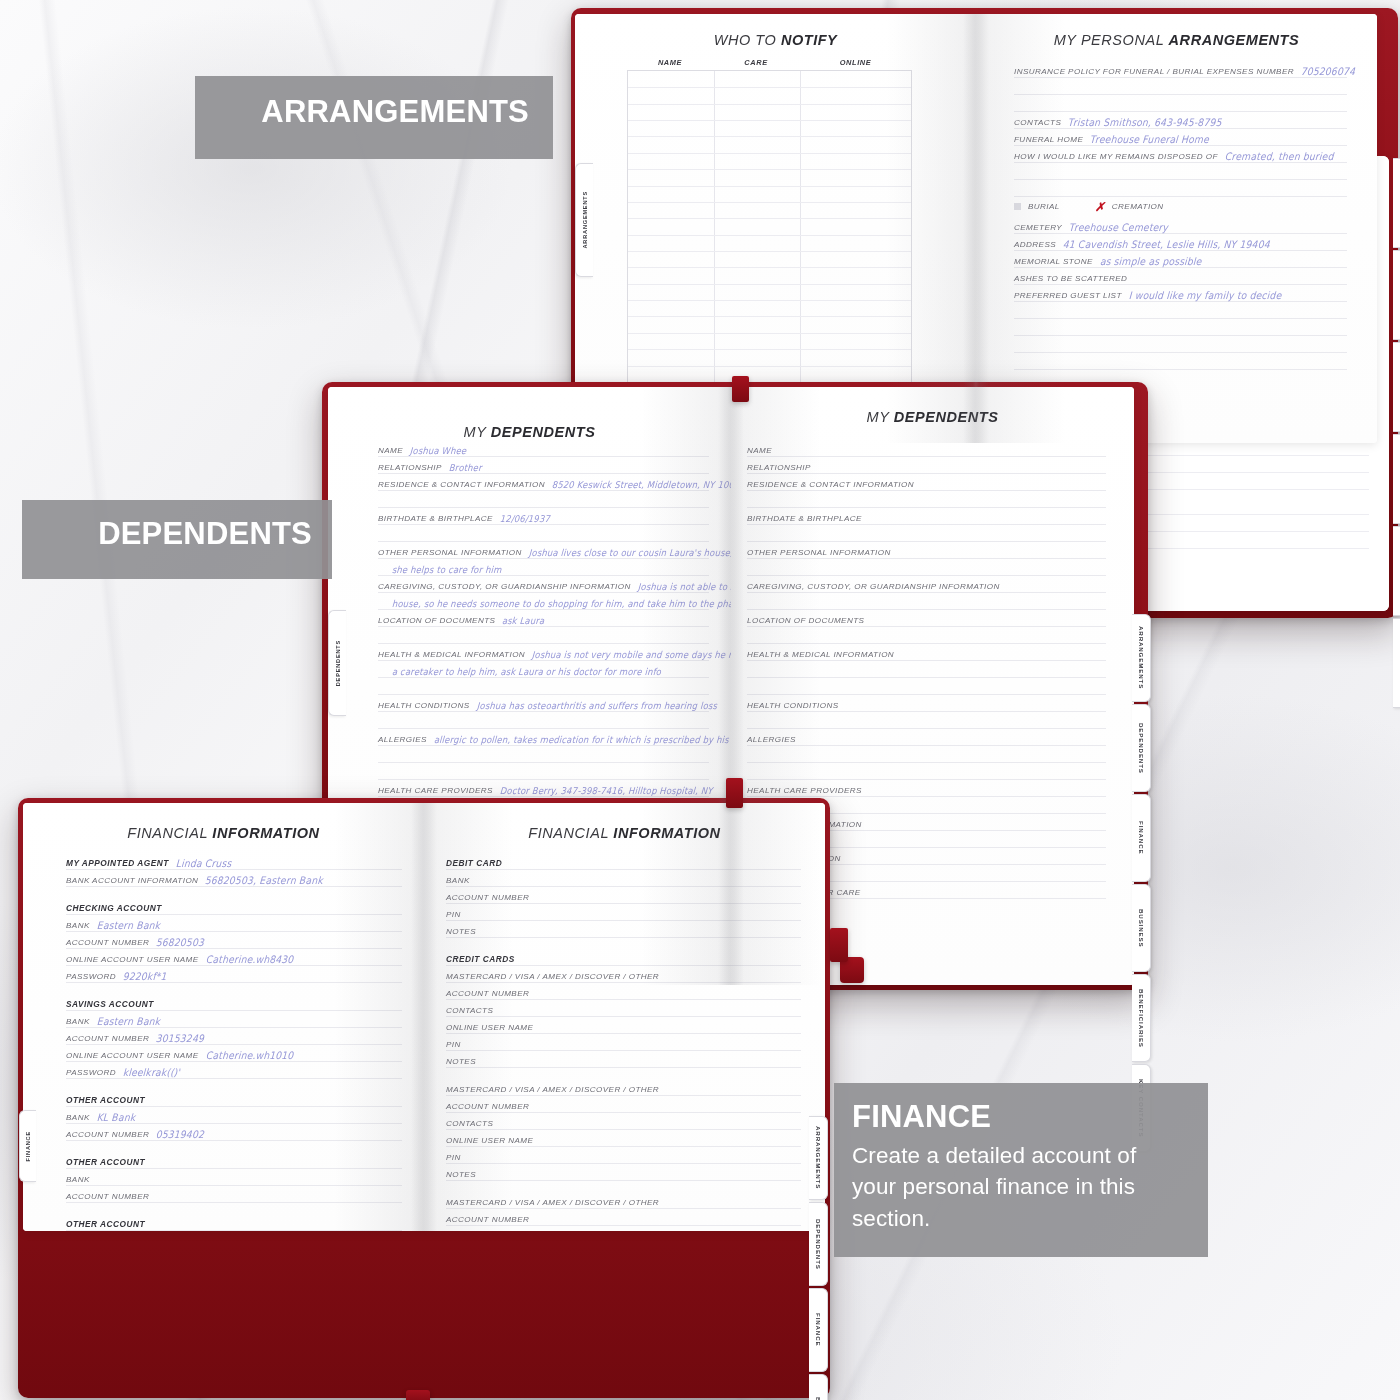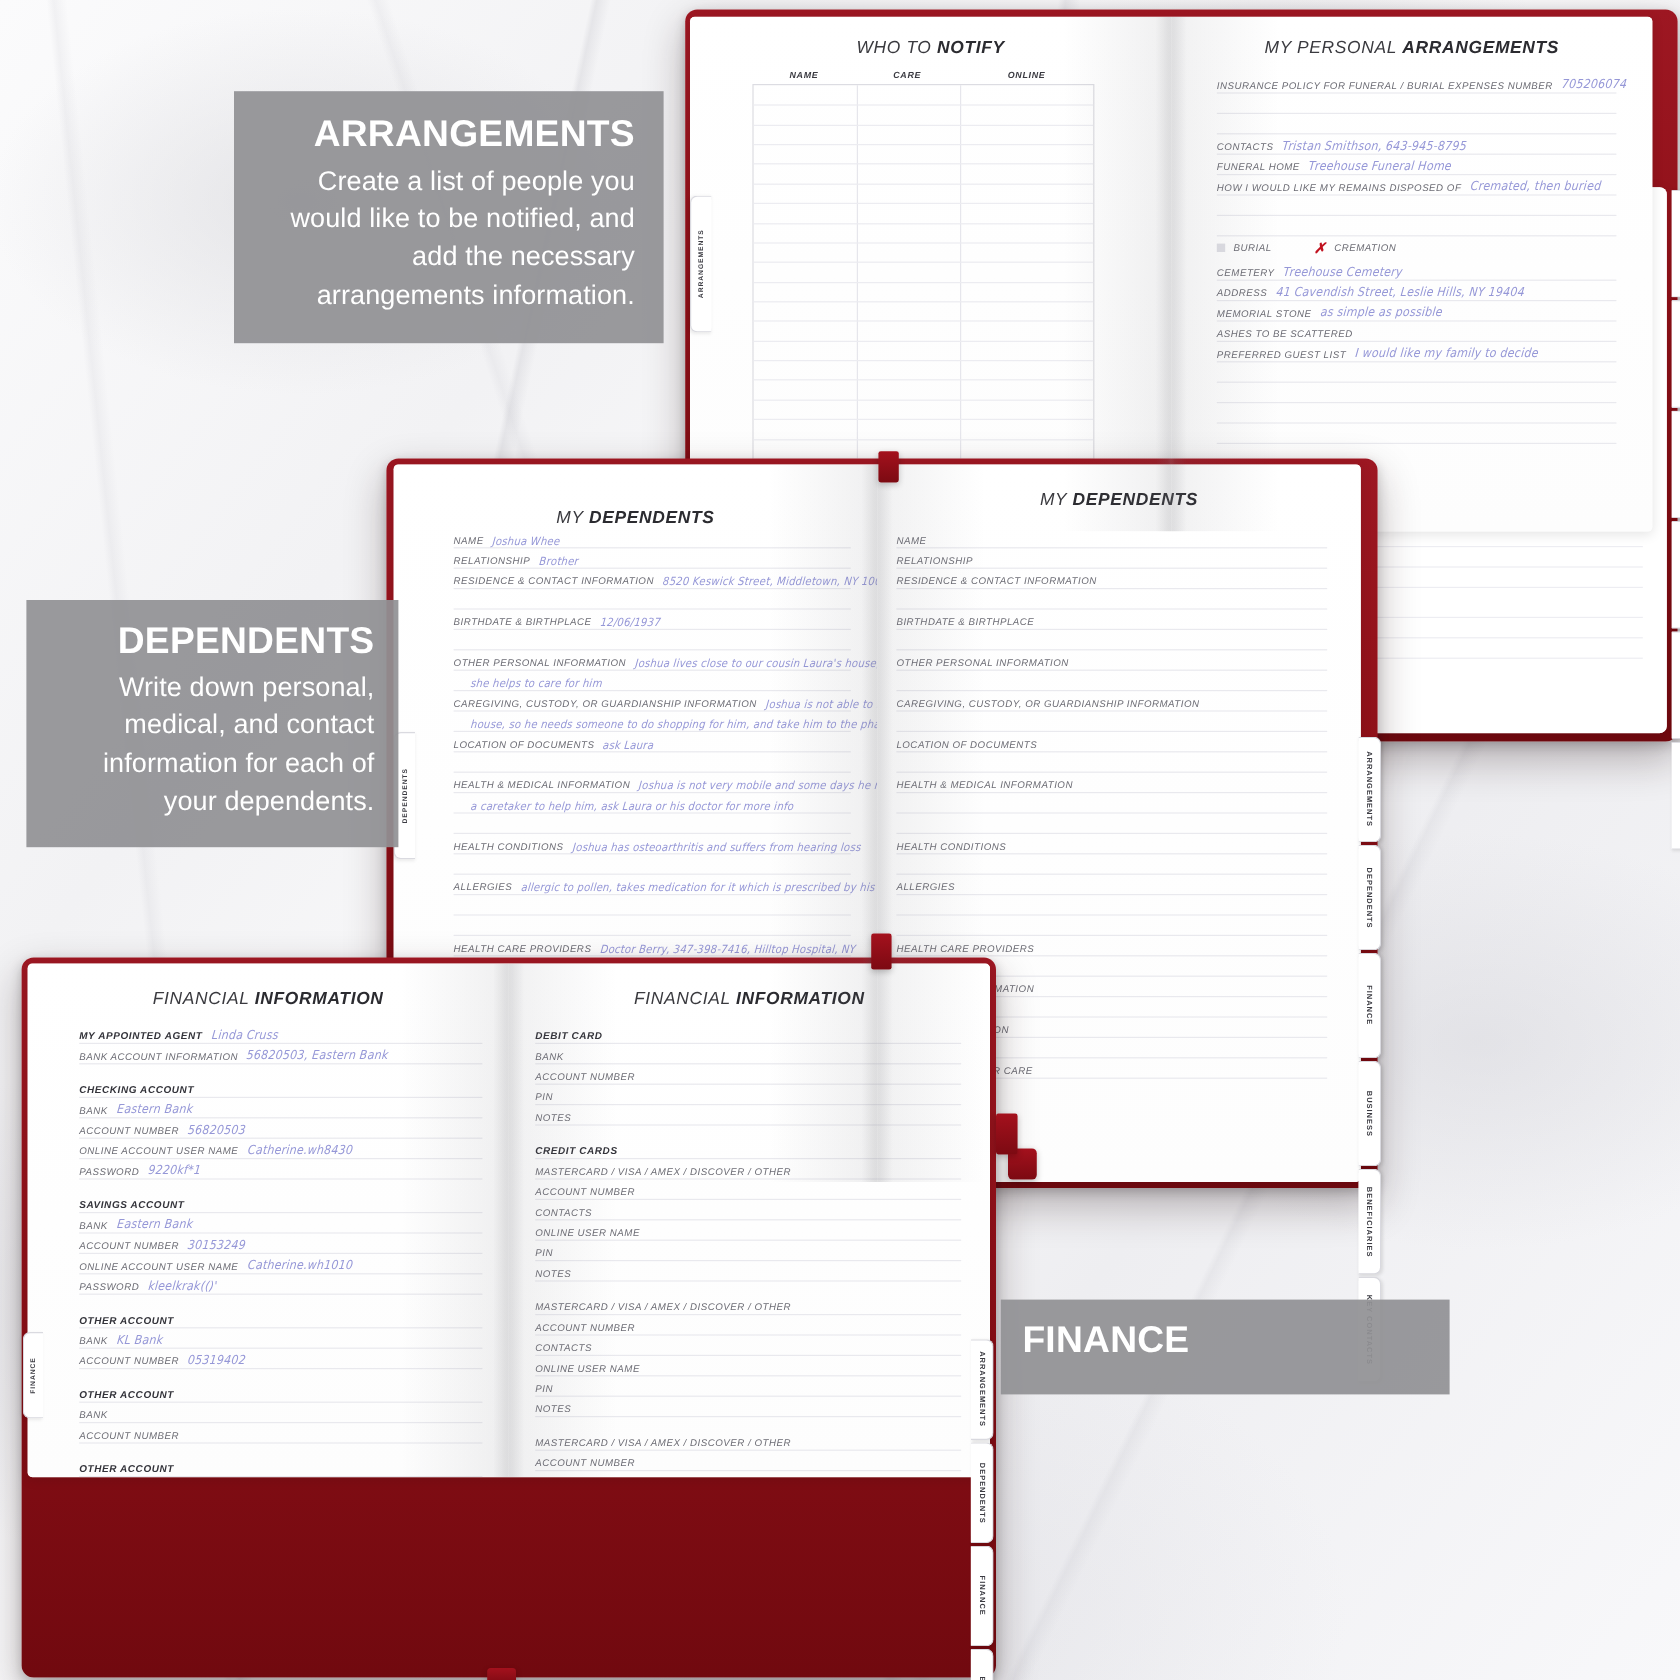--- a/index.html
+++ b/index.html
@@ -660,23 +660,22 @@
         <span>BUSINESS</span>
       </div>
     </div>
 
   <div class="ribbon" style="left:812px;top:130px;width:18px;height:34px;"></div>
   <div class="ribbon" style="left:388px;top:592px;width:24px;height:14px;border-radius:3px;"></div>
 </div>
 
 <div class="caption right" style="left:195px;top:76px;width:358px;padding:20px 24px 24px 18px;">
   <h2>ARRANGEMENTS</h2>
-  <p>Create a list of people you would like to be notified, and add the necessary arrangements information.</p>
 </div>
 
 <div class="caption right" style="left:22px;top:500px;width:310px;padding:18px 20px 22px 16px;">
   <h2>DEPENDENTS</h2>
-  <p>Write down personal, medical, and contact information for each of your dependents.</p>
 </div>
 
 <div class="caption left" style="left:834px;top:1083px;width:374px;padding:18px 22px 22px 18px;">
   <h2>FINANCE</h2>
+  <p>Create a detailed account of your personal finance in this section.</p>
 </div>
 
 </body></html>

